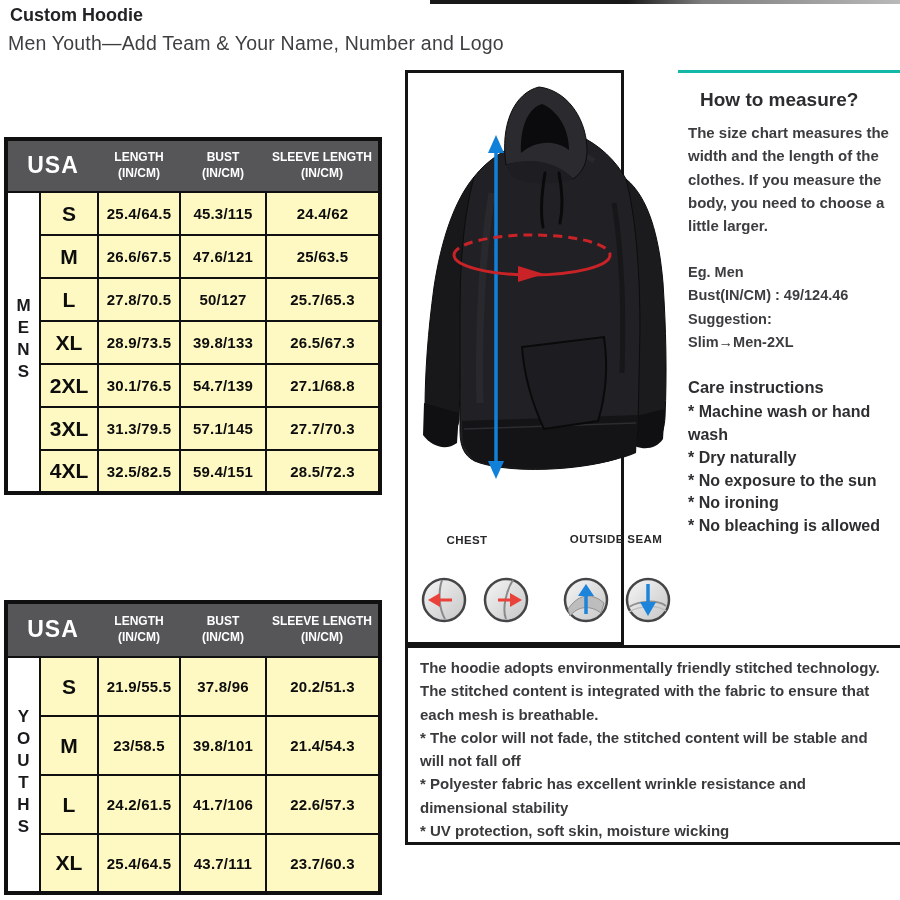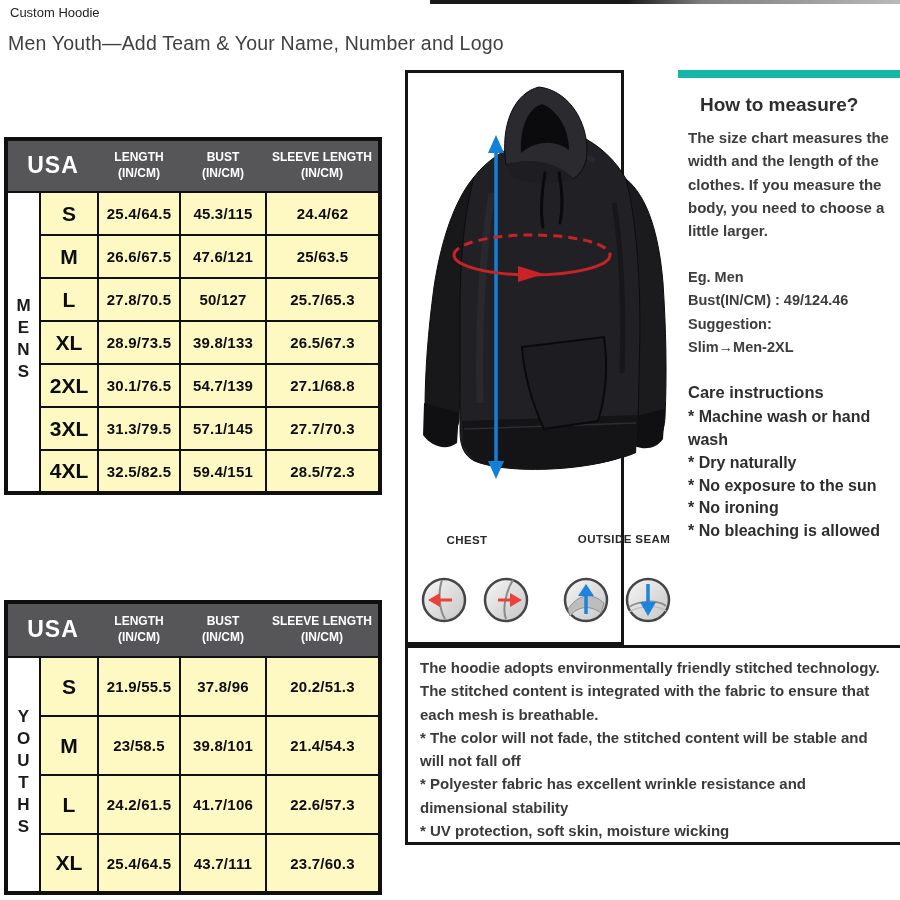--- a/index.html
+++ b/index.html
@@ -2,21 +2,21 @@
 <html><head>
 <meta charset="utf-8">
 <style>
   * { margin:0; padding:0; box-sizing:border-box; }
   body { background:#fff; font-family:"Liberation Sans", sans-serif; }
   .canvas { position:relative; width:900px; height:900px; background:#fff; overflow:hidden; }
 
   .top-line { position:absolute; left:430px; top:0; width:470px; height:4px;
     background:linear-gradient(90deg,#191919 0%,#191919 42%,#7e7e7e 58%,#b9b9b9 100%); }
 
-  .title { position:absolute; left:10px; top:5px; font-size:13px; font-weight:400; color:#232325; }
+  .title { position:absolute; left:10px; top:5px; font-size:18px; font-weight:700; color:#232325; }
   .subtitle { position:absolute; left:8px; top:32px; font-size:19.5px; font-weight:400; color:#3f3f42; letter-spacing:.2px; }
 
   
   table.size-table { position:absolute; border-collapse:collapse; table-layout:fixed;
     border:4px solid #101010; background:#fef9c3; }
   table.mens   { left:4px;  top:137px; width:374px; }
   table.youths { left:4px;  top:600px; width:374px; }
   .size-table td { border:2px solid #101010; text-align:center; vertical-align:middle; }
   .size-table th { background:#565659; color:#fff; border:0; border-bottom:2px solid #101010;
     font-weight:700; font-size:12px; line-height:1.3; text-align:center; vertical-align:middle; }
@@ -30,25 +30,25 @@
   .vtext { display:inline-block; writing-mode:vertical-rl; text-orientation:upright;
     font-size:17px; font-weight:700; color:#1a1a1c; letter-spacing:3px; line-height:1; }
 
   
   .hoodie-box { position:absolute; left:405px; top:70px; width:219px; height:575px;
     border:3px solid #141414; background:#fff; }
   .hoodie-box svg { position:absolute; left:0; top:0; }
   .diag-label { position:absolute; font-size:11.5px; font-weight:700; color:#28282a;
     letter-spacing:.4px; text-align:center; }
   .chest-pos { left:26px; top:461px; width:66px; }
-  .seam-pos  { left:154px; top:460px; width:124px; }
+  .seam-pos  { left:146px; top:460px; width:124px; }
 
   
   .measure-panel { position:absolute; left:678px; top:70px; width:222px; height:575px;
-    border-top:8px solid #14b8a6; padding:14px 6px 0 10px; }
+    border-top:3px solid #14b8a6; padding:14px 6px 0 10px; }
   .mp-title { font-size:19px; font-weight:700; color:#2d2d2f; margin:2px 0 10px 12px; }
   .mp-body  { font-size:15px; font-weight:700; color:#3d3d40; line-height:1.55; }
   .mp-example { margin-top:24px; font-size:14.5px; font-weight:700; color:#3d3d40; line-height:1.6; }
   .mp-care { margin-top:22px; font-size:16px; font-weight:700; color:#2e2e30; line-height:1.42; }
   .mp-care .care-title { font-size:16.5px; margin-bottom:2px; }
 
   
   .footer-box { position:absolute; left:405px; top:645px; width:495px; height:200px;
     border:3px solid #141414; border-right:0; padding:8px 10px 0 12px; }
   .footer-box p { font-size:15px; font-weight:700; color:#3a3a3d; line-height:1.55; }

